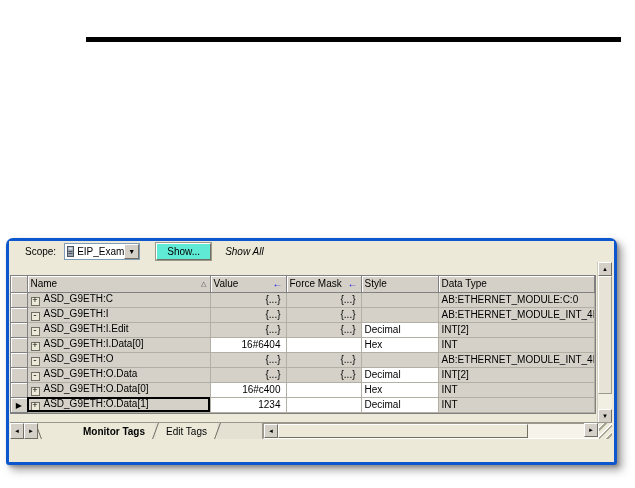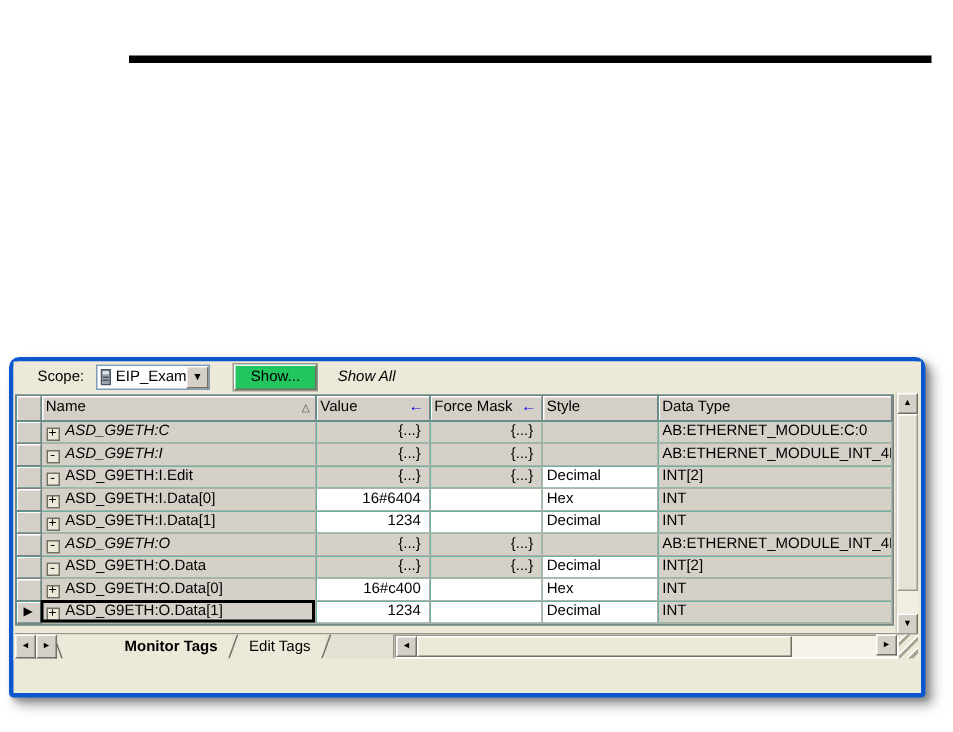--- a/index.html
+++ b/index.html
@@ -49,29 +49,29 @@
     margin-left:8px;width:76px;height:17px;background:#fff;border:1px solid #7F9DB9;
     display:flex;align-items:center;box-sizing:border-box;padding-left:2px;
   }
   .combo-icon{width:7px;height:11px;margin-right:3px;flex:0 0 auto;}
   .combo-text{flex:1;font-size:10px;white-space:nowrap;overflow:hidden;}
   .combo-btn{
     width:15px;height:15px;background:#D4D0C8;border:1px solid;border-color:#fff #716F64 #716F64 #fff;
     display:flex;align-items:center;justify-content:center;font-size:7px;color:#000;box-sizing:border-box;
   }
   .show-btn{
-    margin-left:16px;width:55px;height:17px;background:#22c55e;
+    margin-left:16px;width:55px;height:17px;background:#5eead4;
     border:1px solid;border-color:#fff #716F64 #716F64 #fff;box-shadow:0 0 0 1px #9b998c;
     font-size:10px;display:flex;align-items:center;justify-content:center;box-sizing:border-box;
     font-family:"Liberation Sans",sans-serif;
   }
   .show-all{margin-left:14px;font-style:italic;}
 
   
-  .grid{position:absolute;left:1px;top:22px;border:1px solid #808080;background:#14b8a6;}
+  .grid{position:absolute;left:1px;top:34px;border:1px solid #808080;background:#5eead4;}
   table.tags{border-collapse:collapse;table-layout:fixed;width:583px;font-size:10px;}
   .tags th,.tags td{
     padding:0 3px;height:15px;box-sizing:border-box;overflow:hidden;white-space:nowrap;
     border-right:1px solid #b2afa5;border-bottom:1px solid #b2afa5;
   }
   .tags th{
     height:16px;background:var(--header-gray,#D4D0C8);font-weight:normal;text-align:left;
     border-right:1px solid #808080;border-bottom:1px solid #808080;
     box-shadow:inset 1px 1px 0 #fff;
   }
@@ -82,21 +82,21 @@
     background:var(--header-gray,#D4D0C8);
     border-right:1px solid #808080;border-bottom:1px solid #808080;
     box-shadow:inset 1px 1px 0 #fff;text-align:center;padding:0;
   }
   td.g{background:var(--cell-gray,#D5D1C8);}
   td.w{background:#fff;}
   td.name{text-align:left;}
   td.val{text-align:right;padding-right:5px;}
   td.sty{text-align:left;}
   td.typ{text-align:left;}
-  .ind0{padding-left:4px;font-style:italic;} .ind1{padding-left:14px;} .ind2{padding-left:26px;}
+  .ind0{padding-left:4px;} .ind1{padding-left:14px;} .ind2{padding-left:26px;}
   .expbox{
     display:inline-block;width:9px;height:9px;line-height:7px;text-align:center;
     border:1px solid #716F64;background:#ECE9D8;font-size:9px;margin-right:4px;
     box-sizing:border-box;vertical-align:-1px;font-family:"Liberation Mono","DejaVu Sans Mono",monospace;
   }
   td.selected{outline:2px solid #000;outline-offset:-2px;}
   .rowsel-arrow{font-size:8px;color:#000;}
 
   
   .vscroll{position:absolute;right:2px;top:21px;width:14px;height:161px;background:#F1EFE2;border-left:1px solid #cfccc0;}
@@ -221,28 +221,20 @@
 
         <tr>
           <td class="sel-col"></td>
           <td class="g name ind2"><span class="expbox">+</span><span>ASD_G9ETH:I.Data[0]</span></td>
           <td class="w val">16#6404</td>
           <td class="w val"></td>
           <td class="w sty">Hex</td>
           <td class="g typ">INT</td>
         </tr>
 
-        <tr>
-          <td class="sel-col"></td>
-          <td class="g name ind2"><span class="expbox">+</span><span>ASD_G9ETH:I.Data[1]</span></td>
-          <td class="w val">1234</td>
-          <td class="w val"></td>
-          <td class="w sty">Decimal</td>
-          <td class="g typ">INT</td>
-        </tr>
 
         <tr>
           <td class="sel-col"></td>
           <td class="g name ind0"><span class="expbox">-</span><span>ASD_G9ETH:O</span></td>
           <td class="g val">{...}</td>
           <td class="g val">{...}</td>
           <td class="g sty"></td>
           <td class="g typ">AB:ETHERNET_MODULE_INT_4Bytes...</td>
         </tr>
 

